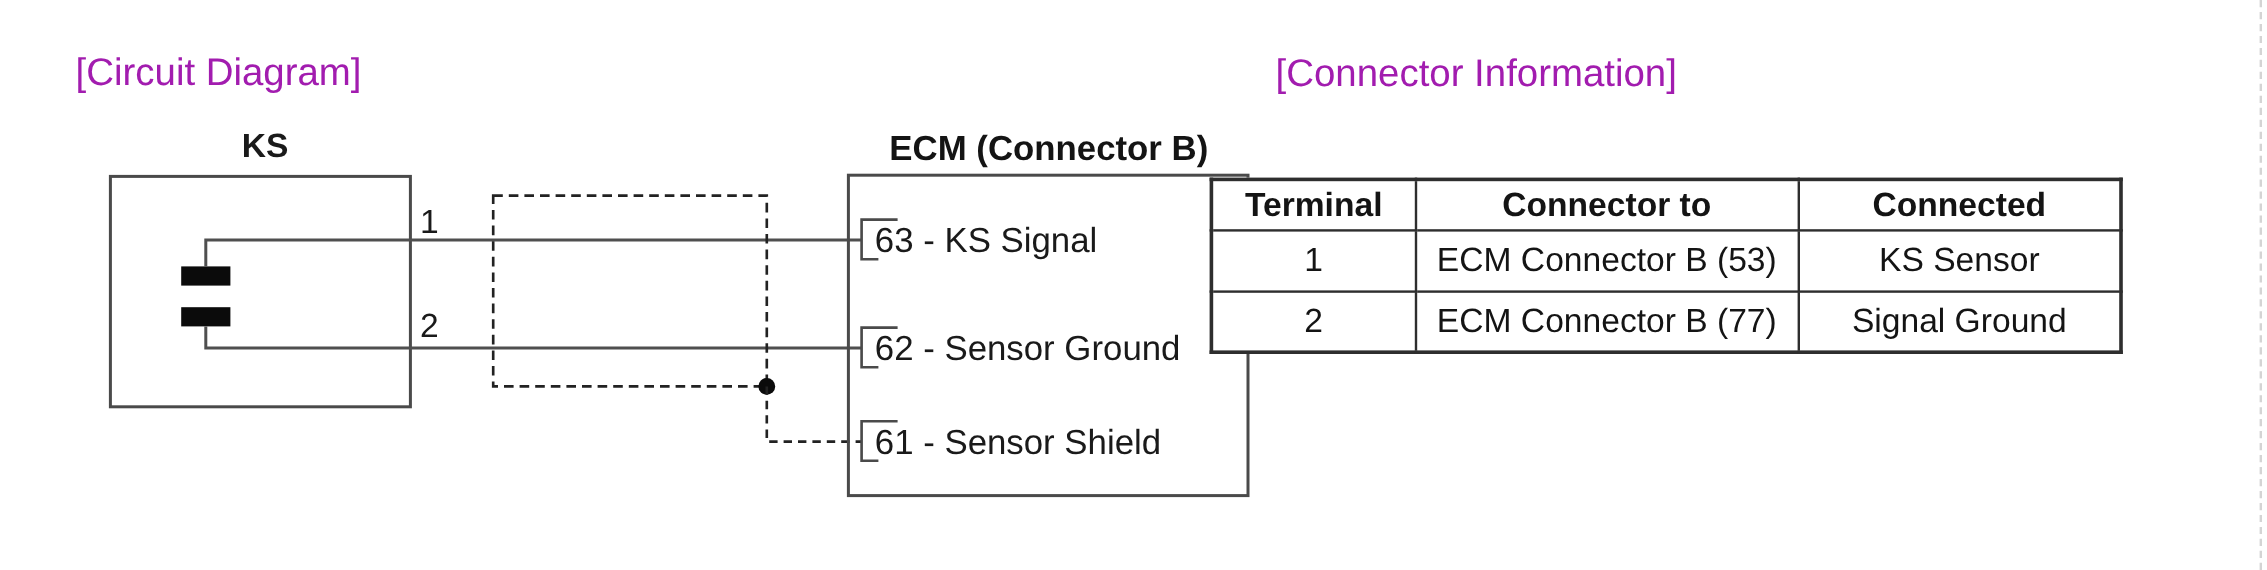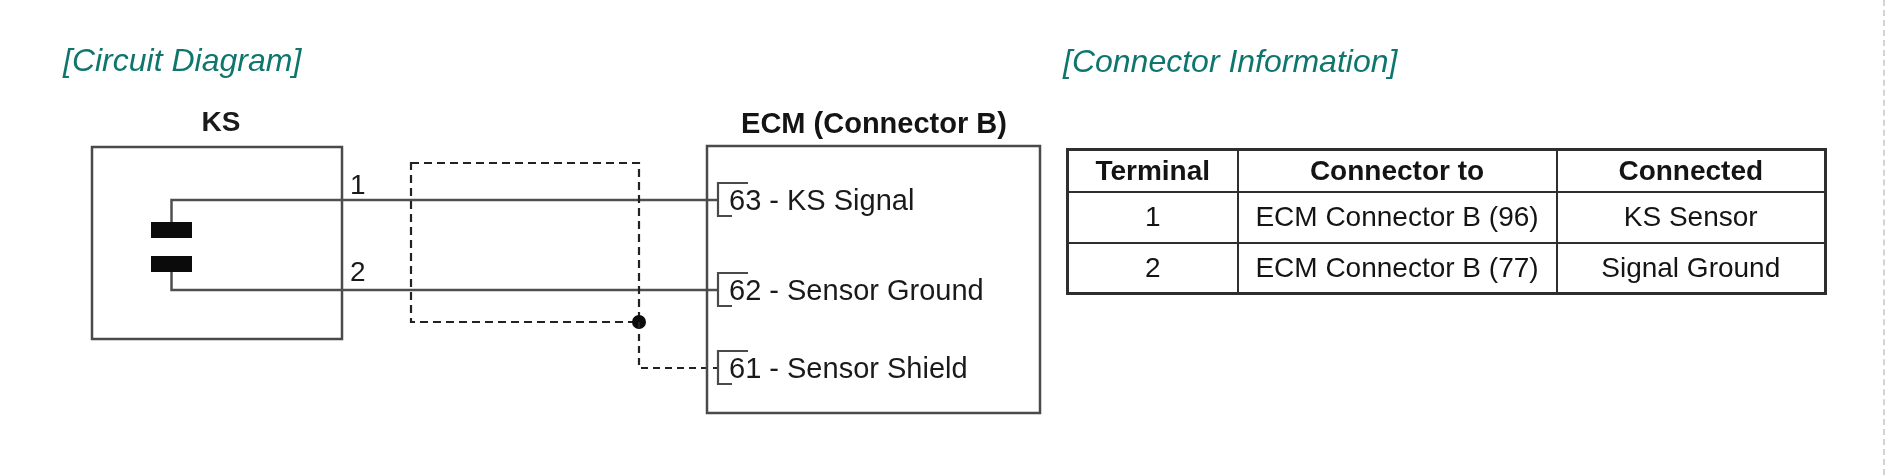--- a/index.html
+++ b/index.html
@@ -2,28 +2,28 @@
 <html><head>
 <meta charset="utf-8">
 <style>
   * { margin:0; padding:0; box-sizing:border-box; }
   html, body { background:#ffffff; }
   body {
     width:1889px; height:475px; position:relative; overflow:hidden;
     font-family:"Liberation Sans", sans-serif; color:#1a1a1a;
   }
   .section-title {
-    position:absolute; font-size:32px; font-weight:400; color:#0f766e;
-    white-space:nowrap; line-height:1.15;font-style:italic;
+    position:absolute; font-size:32px; font-weight:400; color:#a21caf;
+    white-space:nowrap; line-height:1.15;
   }
   #circuit-title  { left:63px;  top:42px; }
   #conninfo-title { left:1063px; top:43px; }
   #diagram-svg { position:absolute; left:0; top:0; }
   .conn-table {
-    position:absolute; left:1066px; top:148px;
+    position:absolute; left:1008px; top:148px;
     border-collapse:collapse; table-layout:fixed;
     font-size:28px; color:#141414; background:#ffffff;
     border:3px solid #2e2e2e;
   }
   .conn-table th, .conn-table td {
     border:2px solid #2e2e2e; text-align:center; vertical-align:middle;
     padding:0; overflow:hidden; white-space:nowrap;
   }
   .conn-table thead tr { height:42px; }
   .conn-table tbody tr { height:51px; }
@@ -78,21 +78,21 @@
   <thead>
     <tr>
       <th>Terminal</th>
       <th>Connector to</th>
       <th>Connected</th>
     </tr>
   </thead>
   <tbody>
     <tr>
       <td>1</td>
-      <td>ECM Connector B (96)</td>
+      <td>ECM Connector B (53)</td>
       <td>KS Sensor</td>
     </tr>
     <tr>
       <td>2</td>
       <td>ECM Connector B (77)</td>
       <td>Signal Ground</td>
     </tr>
   </tbody>
 </table>
 

